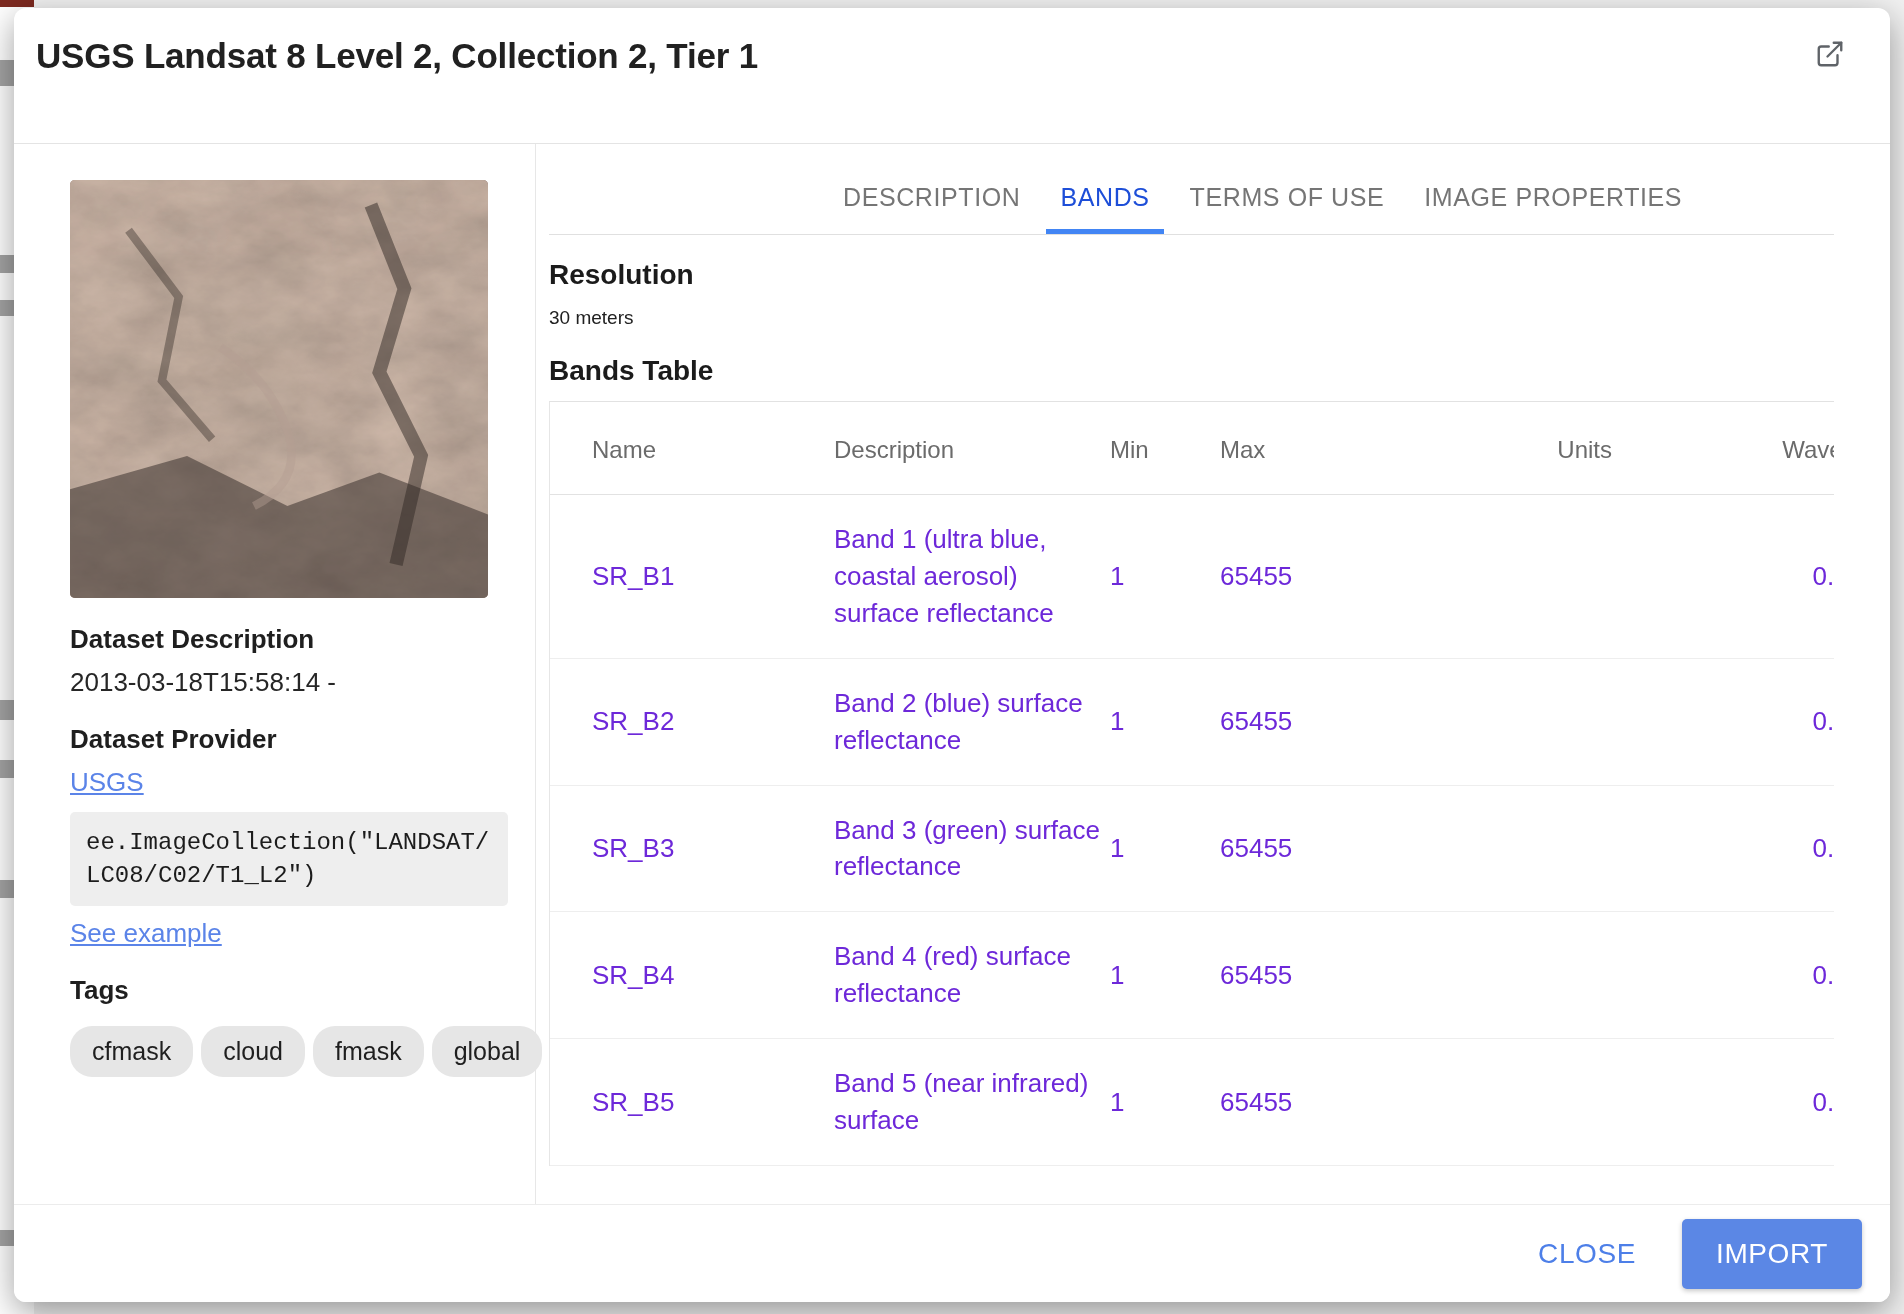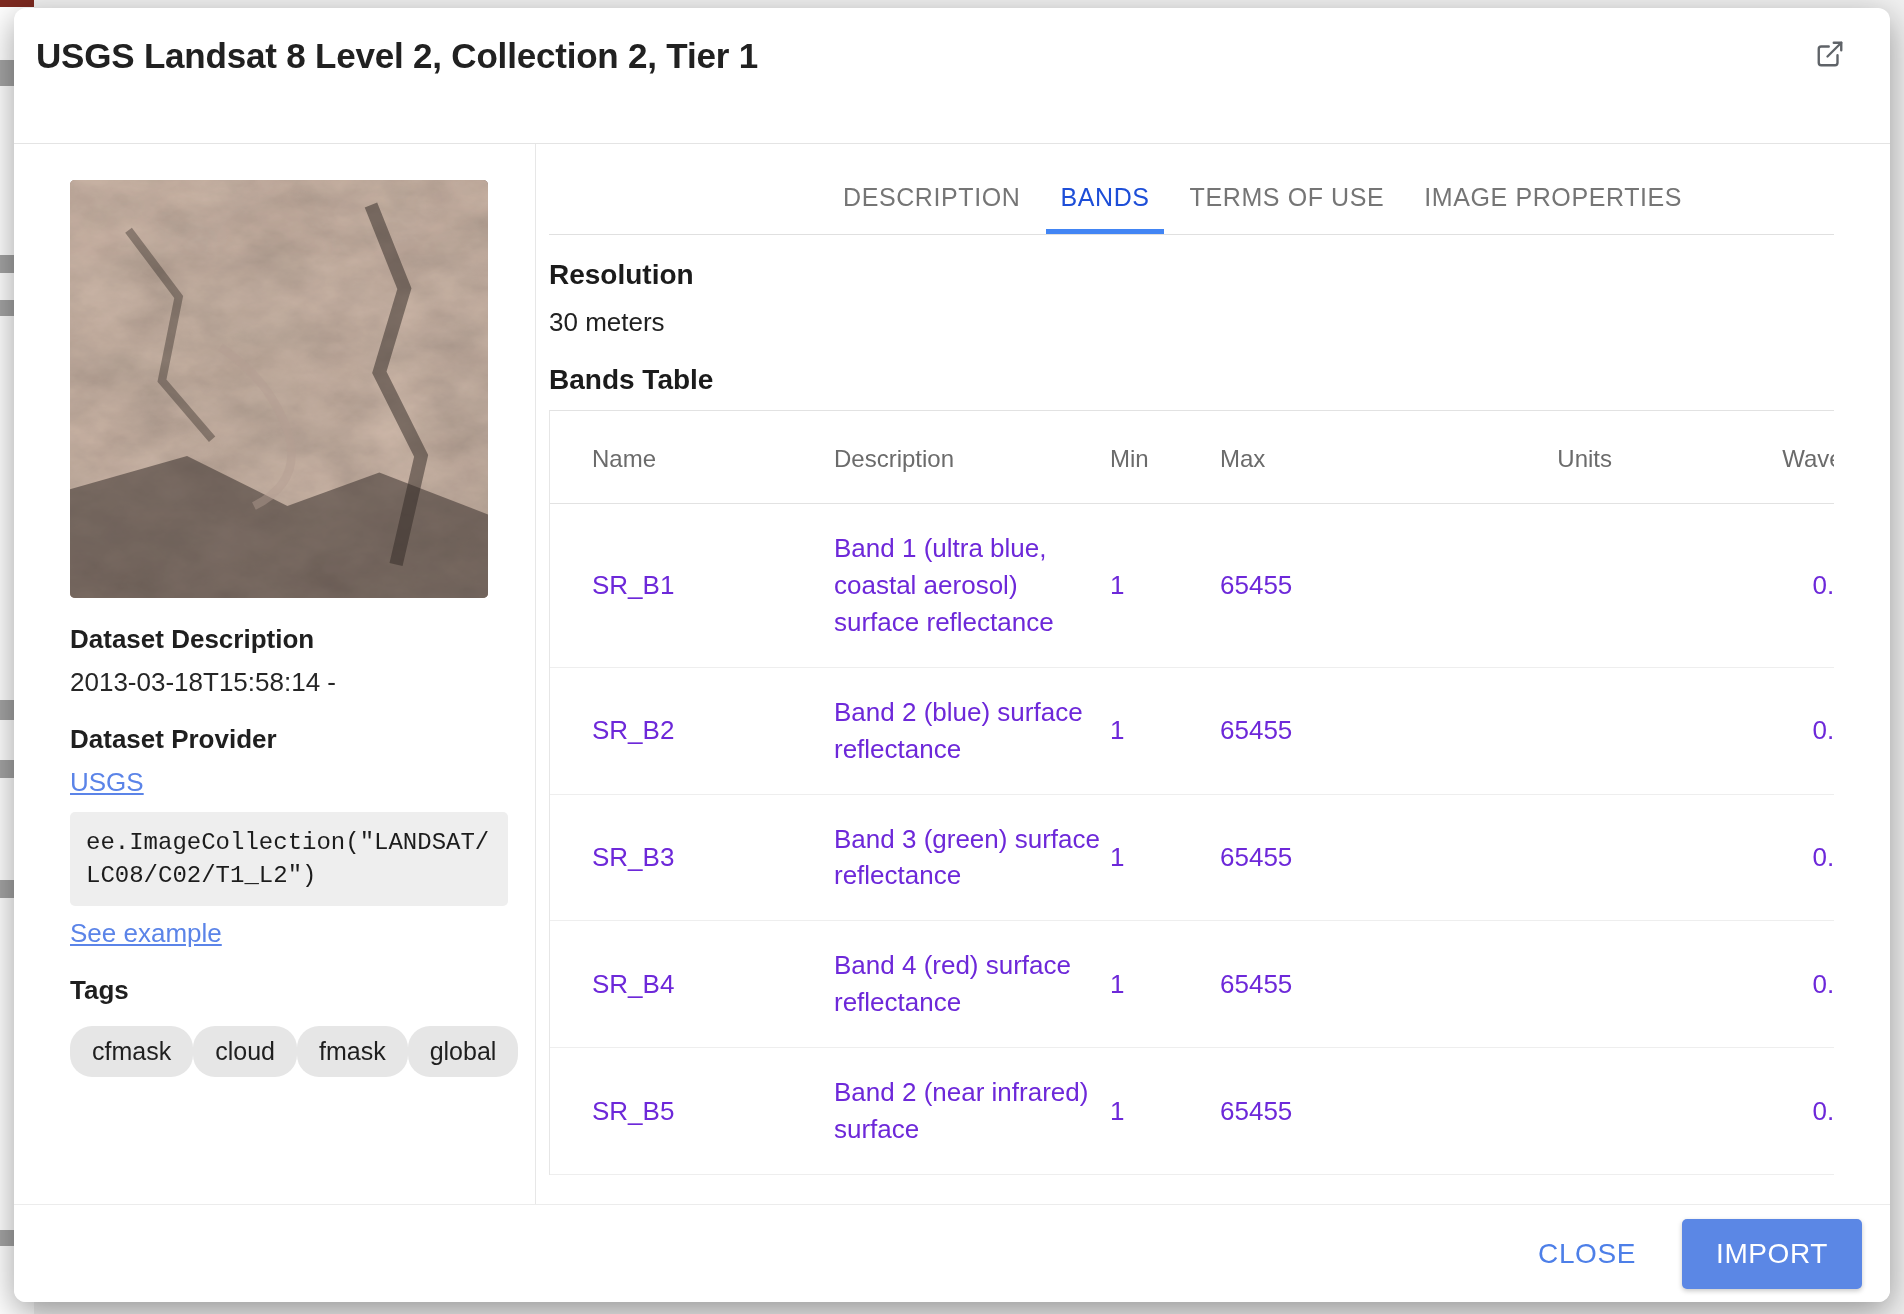--- a/index.html
+++ b/index.html
@@ -146,21 +146,21 @@
     box-sizing: border-box;
     font-family: "Liberation Mono", "DejaVu Sans Mono", monospace;
     font-size: 24px;
     line-height: 1.38;
     color: #1c1c1c;
     word-break: break-all;
   }
   .tags-row {
     margin-top: 20px;
     display: flex;
-    gap: 0;
+    gap: 8px;
     flex-wrap: nowrap;
     text-align: right;
   }
   .tag {
     background: #e6e6e6;
     border-radius: 22px;
     padding: 11px 22px;
     font-size: 25px;
     color: #1f1f1f;
     white-space: nowrap;
@@ -209,21 +209,21 @@
 
   .content {
     padding: 24px 0 0 12px;
   }
   .res-head {
     font-size: 28px;
     font-weight: 700;
     color: #1b1b1b;
   }
   .res-val {
-    font-size: 26px;
+    font-size: 19px;
     color: #212121;
     margin-top: 16px;
   }
   .bt-head {
     font-size: 28px;
     font-weight: 700;
     color: #1b1b1b;
     margin-top: 26px;
   }
 
@@ -444,21 +444,21 @@
               <tr>
                 <td class="col-name">SR_B4</td>
                 <td class="col-desc">Band 4 (red) surface reflectance</td>
                 <td class="col-min">1</td>
                 <td class="col-max">65455</td>
                 <td class="col-units"></td>
                 <td class="col-wave">0.636-0.</td>
               </tr>
               <tr>
                 <td class="col-name">SR_B5</td>
-                <td class="col-desc">Band 2 (near infrared) surface</td>
+                <td class="col-desc">Band 5 (near infrared) surface</td>
                 <td class="col-min">1</td>
                 <td class="col-max">65455</td>
                 <td class="col-units"></td>
                 <td class="col-wave">0.851-0.</td>
               </tr>
             </tbody>
           </table>
         </div>
       </div>
     </div>

